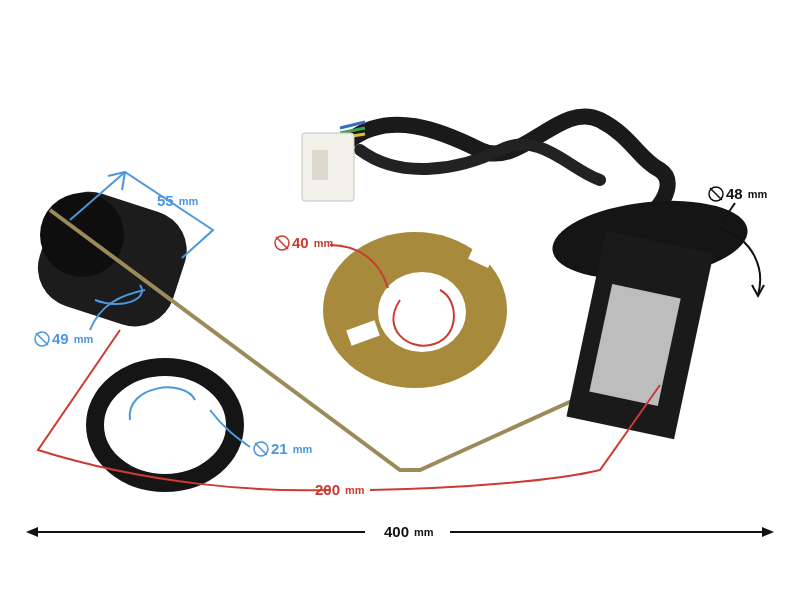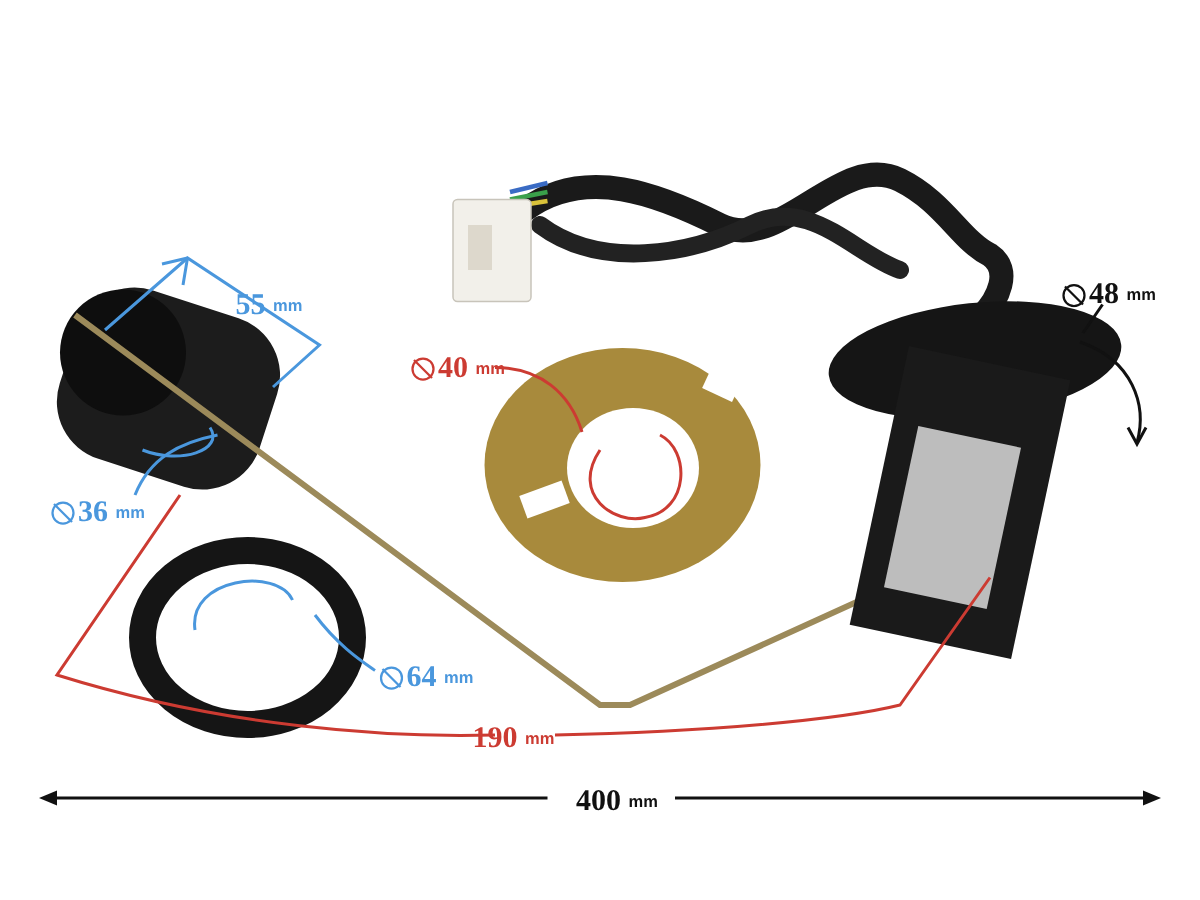--- a/index.html
+++ b/index.html
@@ -1,19 +1,19 @@
 <!DOCTYPE html>
 <html><head>
   <meta charset="utf-8">
   <style>
     html, body { margin:0; padding:0; background:#ffffff; }
     body { width:800px; height:600px; position:relative; overflow:hidden; font-family:"Liberation Sans", sans-serif; }
     .stage { position:absolute; left:0; top:0; width:800px; height:600px; }
     .lbl { position:absolute; font-weight:bold; white-space:nowrap; display:flex; align-items:center; gap:2px; }
-    .lbl .num { font-size:20px;font-family:Liberation Serif, serif; }
+    .lbl .num { font-size:15px; }
     .lbl .unit { font-size:11px; margin-left:3px; }
     .blue { color:#4a97dd; }
     .red { color:#cc3b32; }
     .black { color:#111111; }
     .dia { display:inline-block; width:16px; height:16px; }
   </style>
 </head>
 <body>
 
 <div class="stage">
@@ -88,21 +88,21 @@
   <div class="lbl blue" style="left:157px;top:192px;">
     <span class="num">55</span>
     <span class="unit">mm</span>
   </div>
 
   <div class="lbl blue" style="left:34px;top:330px;">
     <svg class="dia" viewBox="0 0 16 16">
         <circle cx="8" cy="8" r="7" fill="none" stroke="#4a97dd" stroke-width="1.5"></circle>
         <line x1="2" y1="2" x2="14" y2="14" stroke="#4a97dd" stroke-width="1.5"></line>
       </svg>
-    <span class="num">36</span>
+    <span class="num">49</span>
     <span class="unit">mm</span>
   </div>
 
   <div class="lbl red" style="left:274px;top:234px;">
     <svg class="dia" viewBox="0 0 16 16">
         <circle cx="8" cy="8" r="7" fill="none" stroke="#cc3b32" stroke-width="1.5"></circle>
         <line x1="2" y1="2" x2="14" y2="14" stroke="#cc3b32" stroke-width="1.5"></line>
       </svg>
     <span class="num">40</span>
     <span class="unit">mm</span>
@@ -115,26 +115,26 @@
       </svg>
     <span class="num">48</span>
     <span class="unit">mm</span>
   </div>
 
   <div class="lbl blue" style="left:253px;top:440px;">
     <svg class="dia" viewBox="0 0 16 16">
         <circle cx="8" cy="8" r="7" fill="none" stroke="#4a97dd" stroke-width="1.5"></circle>
         <line x1="2" y1="2" x2="14" y2="14" stroke="#4a97dd" stroke-width="1.5"></line>
       </svg>
-    <span class="num">64</span>
+    <span class="num">21</span>
     <span class="unit">mm</span>
   </div>
 
   <div class="lbl red" style="left:315px;top:481px;">
-    <span class="num">190</span>
+    <span class="num">200</span>
     <span class="unit">mm</span>
   </div>
 
   <div class="lbl black" style="left:384px;top:523px;">
     <span class="num">400</span>
     <span class="unit">mm</span>
   </div>
 </div>
 
 </body></html>

